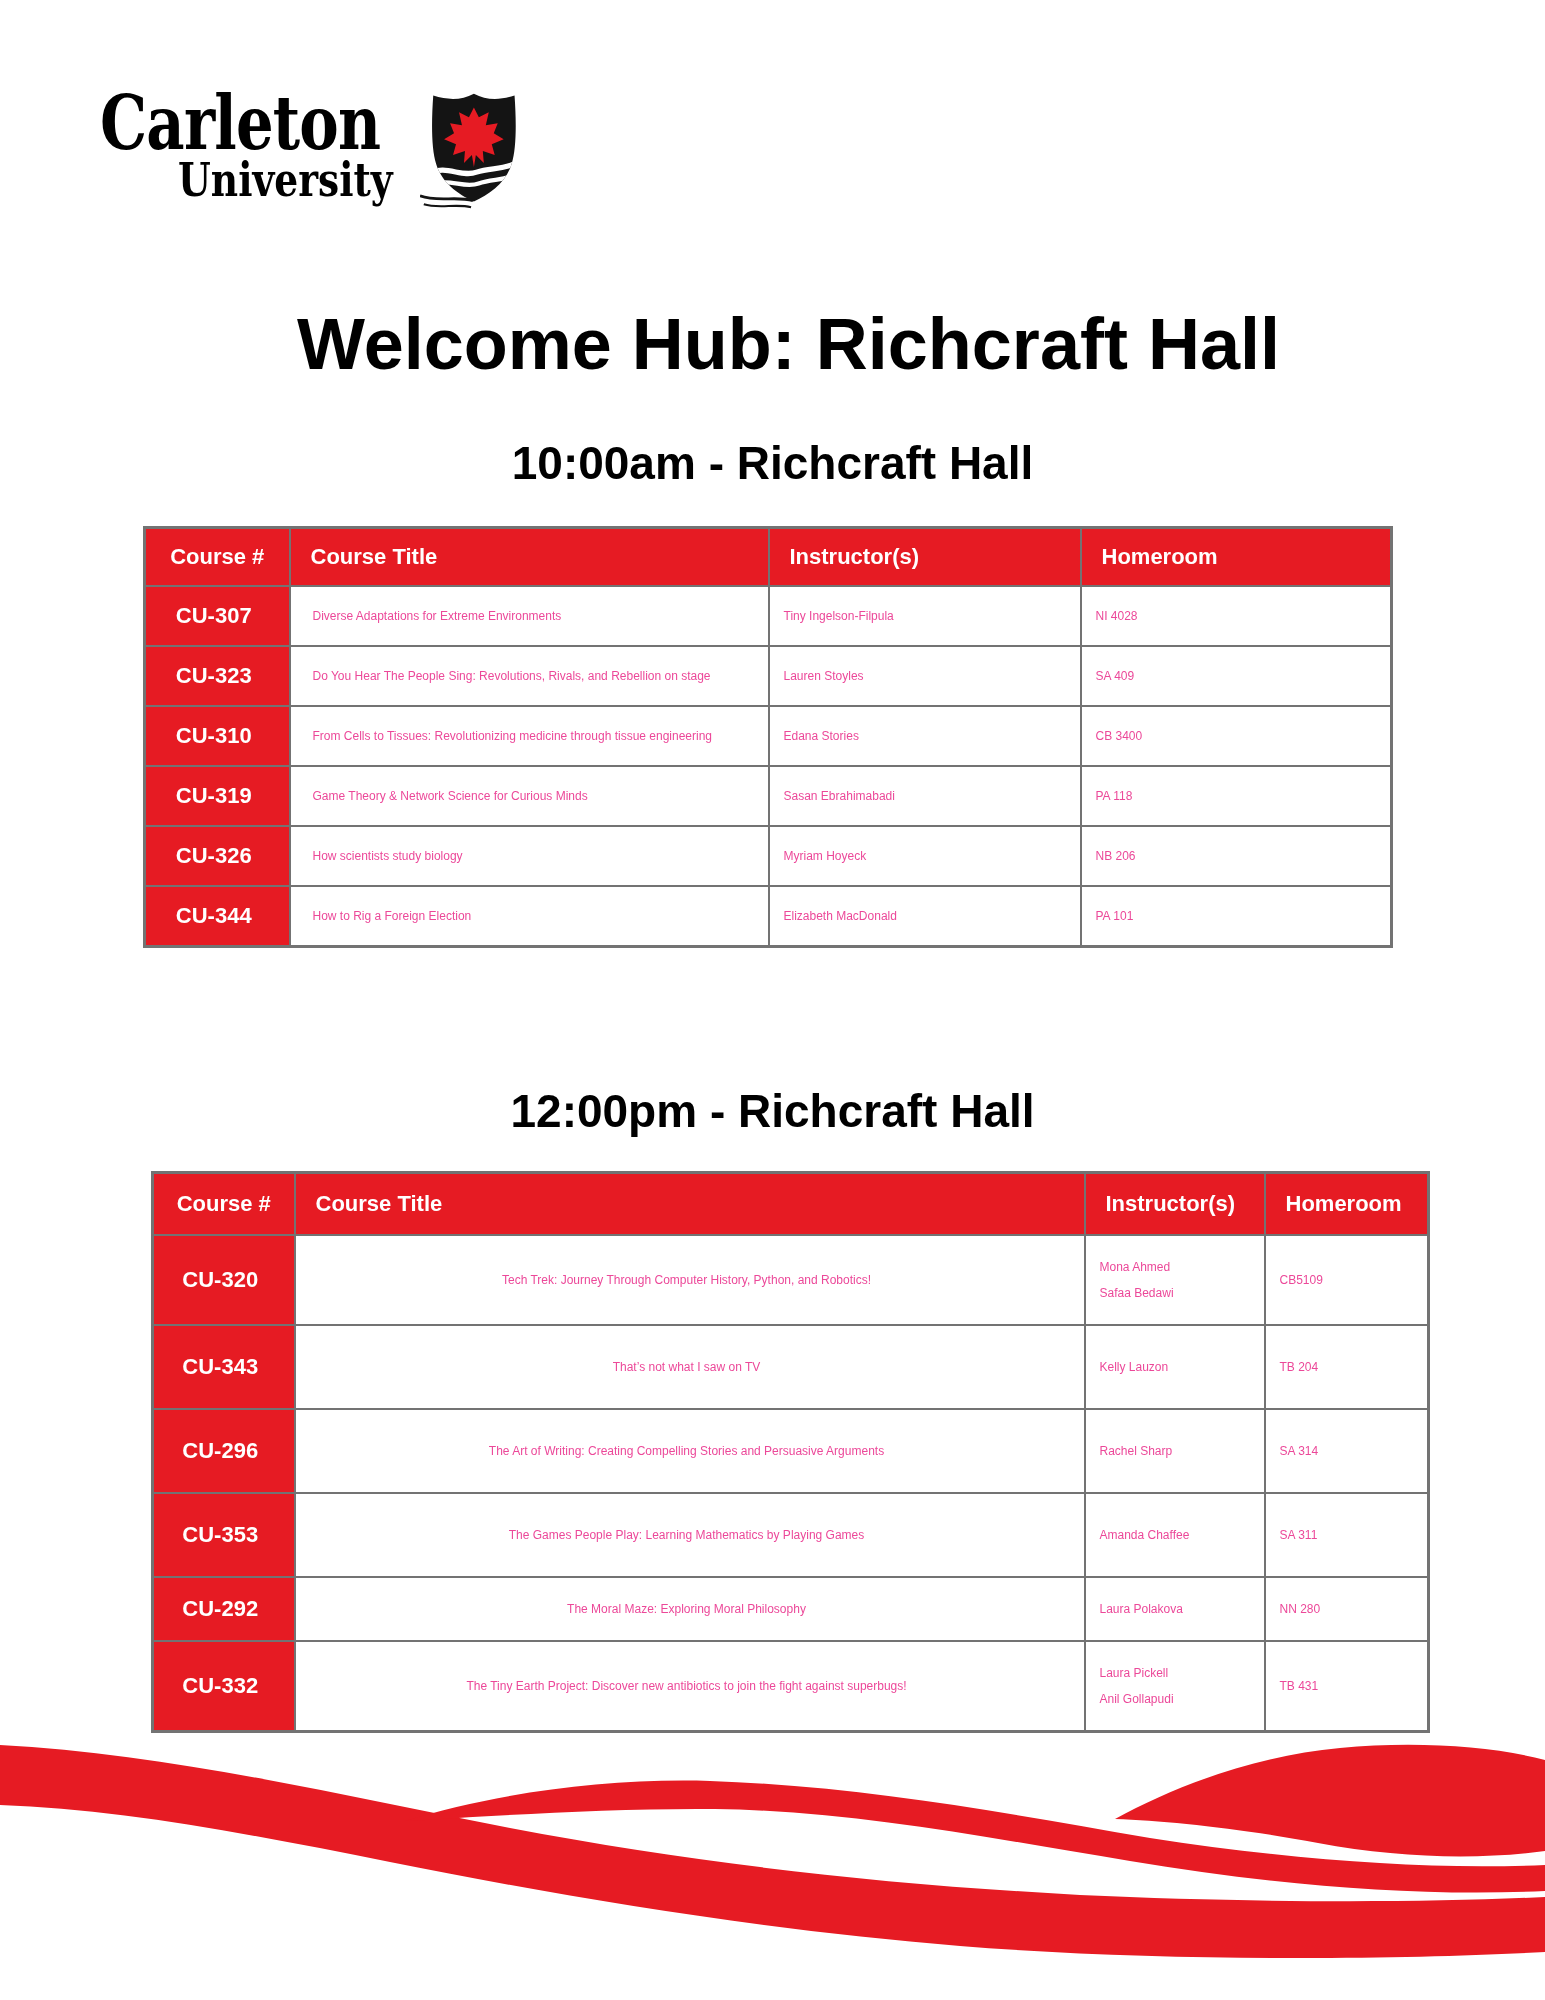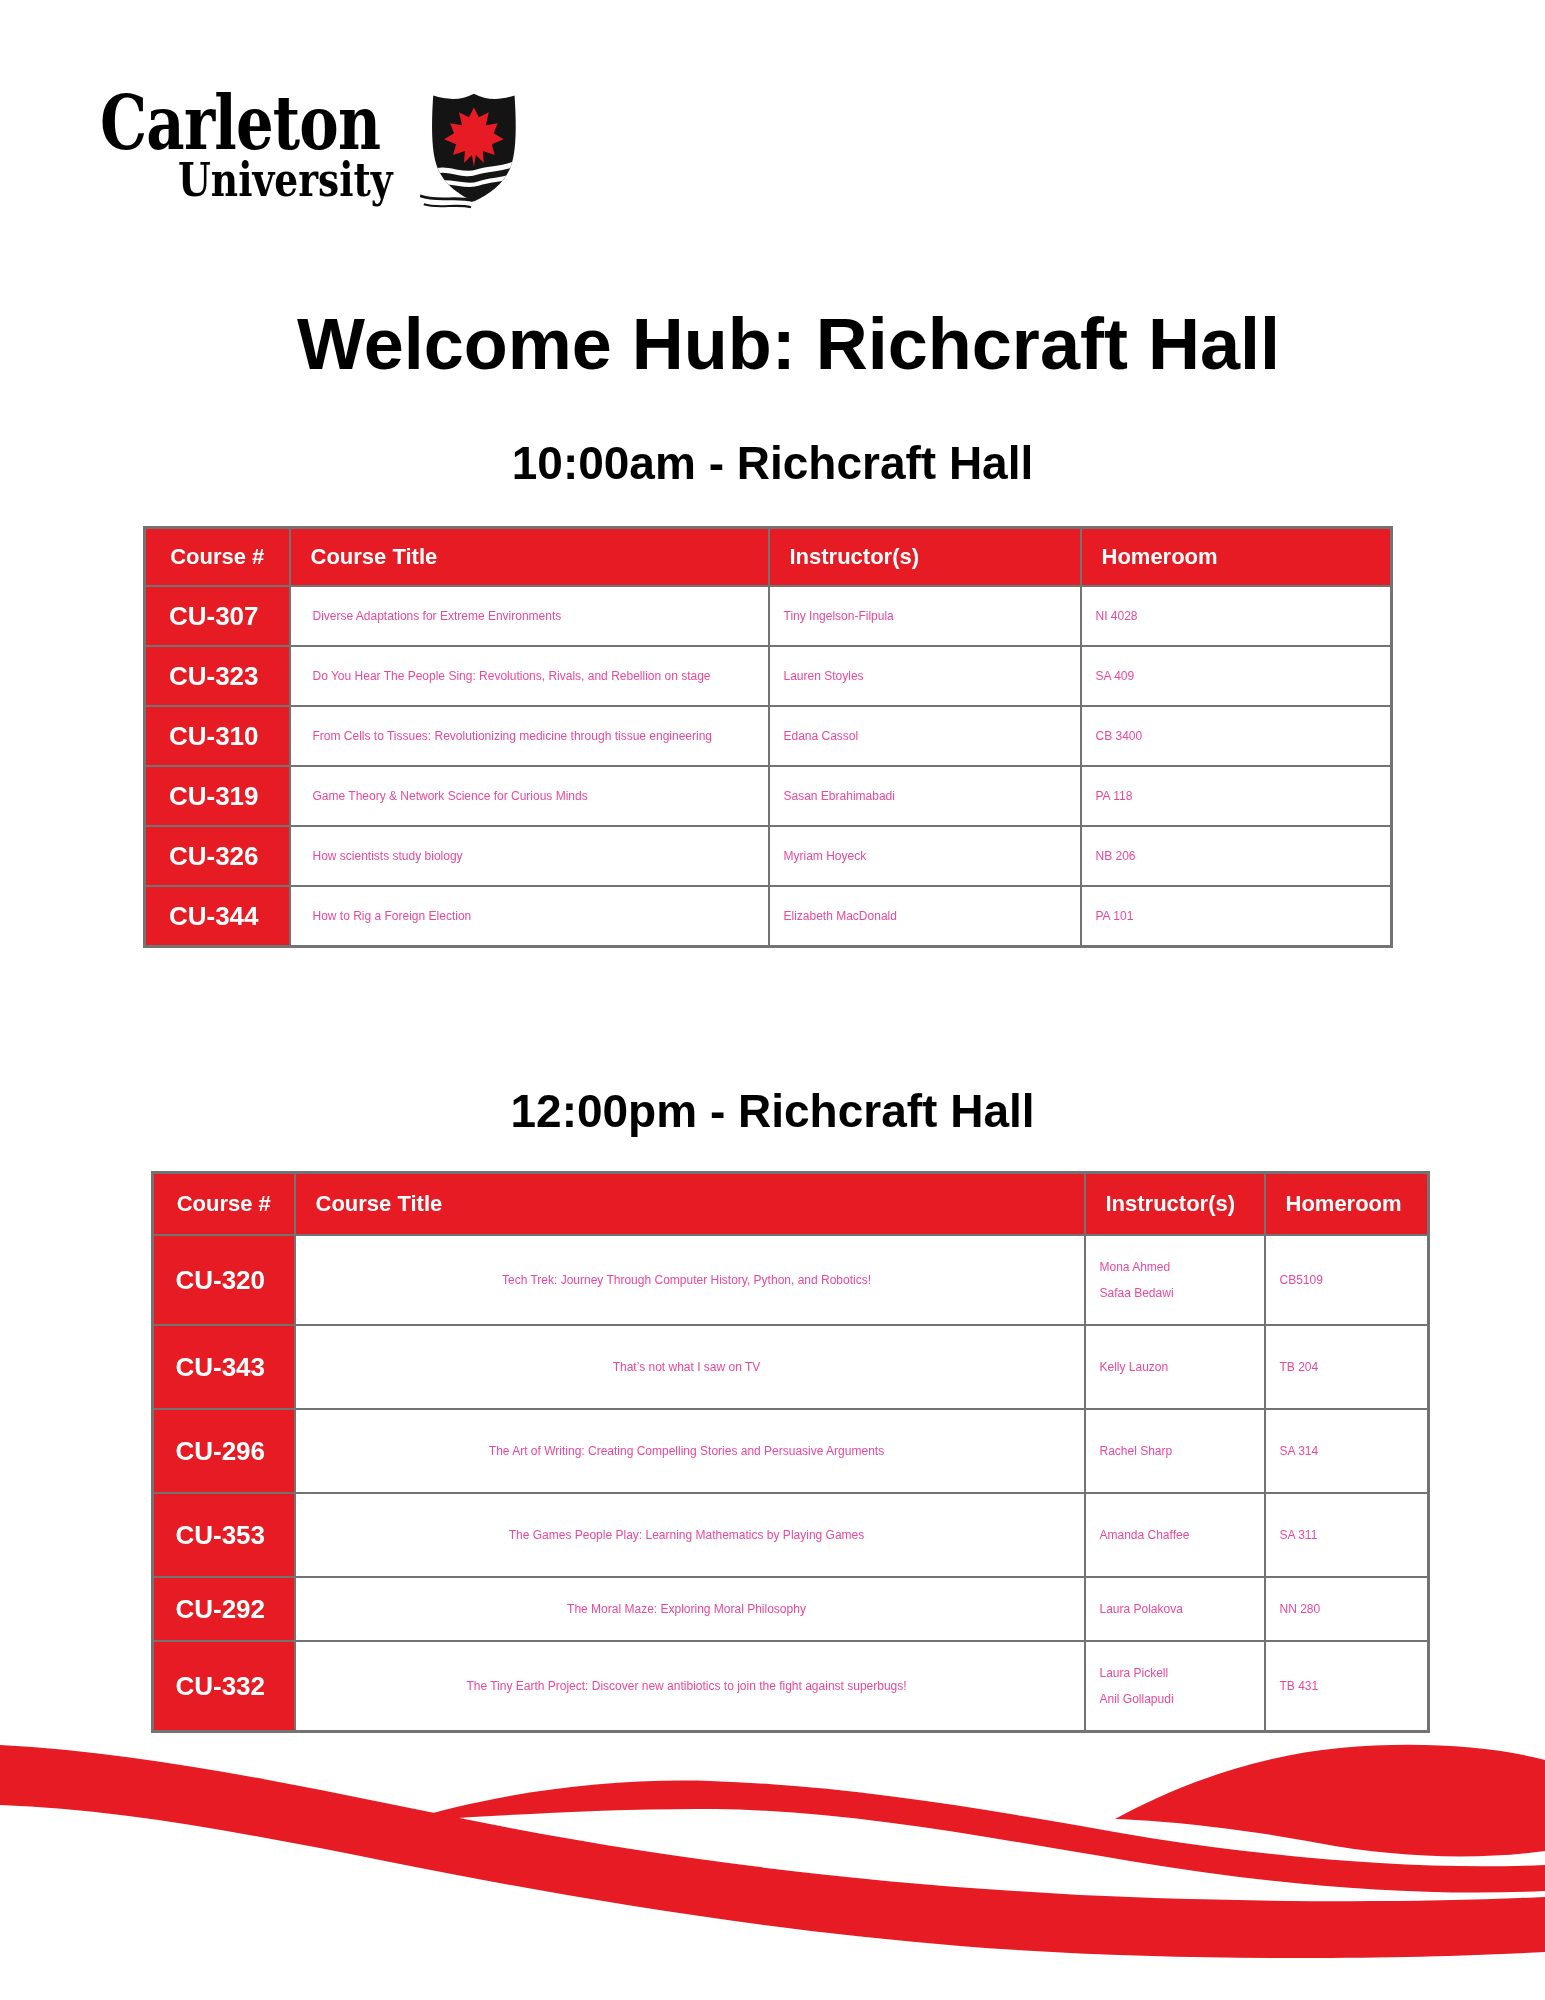--- a/index.html
+++ b/index.html
@@ -58,21 +58,21 @@
     padding:15px 10px 15px 20px;
   }
   #table-1 th { padding-top:17px; padding-bottom:17px; }
   table.schedule th:first-child { text-align:center; padding-left:6px; padding-right:6px; }
 
   table.schedule td {
     font-size:12px; color:#ec4899; vertical-align:middle; line-height:26px;
     background:#fff; padding:16px 14px;
   }
   table.schedule td.coursenum {
-    background:#E61B23; color:#ffffff; font-weight:bold; font-size:26px;
+    background:#E61B23; color:#ffffff; font-weight:bold; font-size:22px;
     text-align:center; padding-left:4px; padding-right:11px;
   }
   #table-0 td.titlecell { padding-left:22px; padding-right:16px; }
   #table-1 td.titlecell { padding-left:2px; padding-right:8px;text-align:center; }
   #table-0 td { padding-top:16px; padding-bottom:16px; }
   #table-1 td { padding-top:28px; padding-bottom:28px; }
   #table-1 tbody tr:nth-child(1) td,
   #table-1 tbody tr:nth-child(6) td { padding-top:18px; padding-bottom:18px; }
   #table-1 tbody tr:nth-child(5) td { padding-top:18px; padding-bottom:18px; }
 
@@ -140,21 +140,21 @@
           <td class="titlecell">Do You Hear The People Sing: Revolutions, Rivals, and Rebellion on stage</td>
           <td class="instcell">
             <div>Lauren Stoyles</div>
           </td>
           <td class="homecell">SA 409</td>
         </tr>
         <tr>
           <td class="coursenum">CU-310</td>
           <td class="titlecell">From Cells to Tissues: Revolutionizing medicine through tissue engineering</td>
           <td class="instcell">
-            <div>Edana Cassol</div>
+            <div>Edana Stories</div>
           </td>
           <td class="homecell">CB 3400</td>
         </tr>
         <tr>
           <td class="coursenum">CU-319</td>
           <td class="titlecell">Game Theory &amp; Network Science for Curious Minds</td>
           <td class="instcell">
             <div>Sasan Ebrahimabadi</div>
           </td>
           <td class="homecell">PA 118</td>

